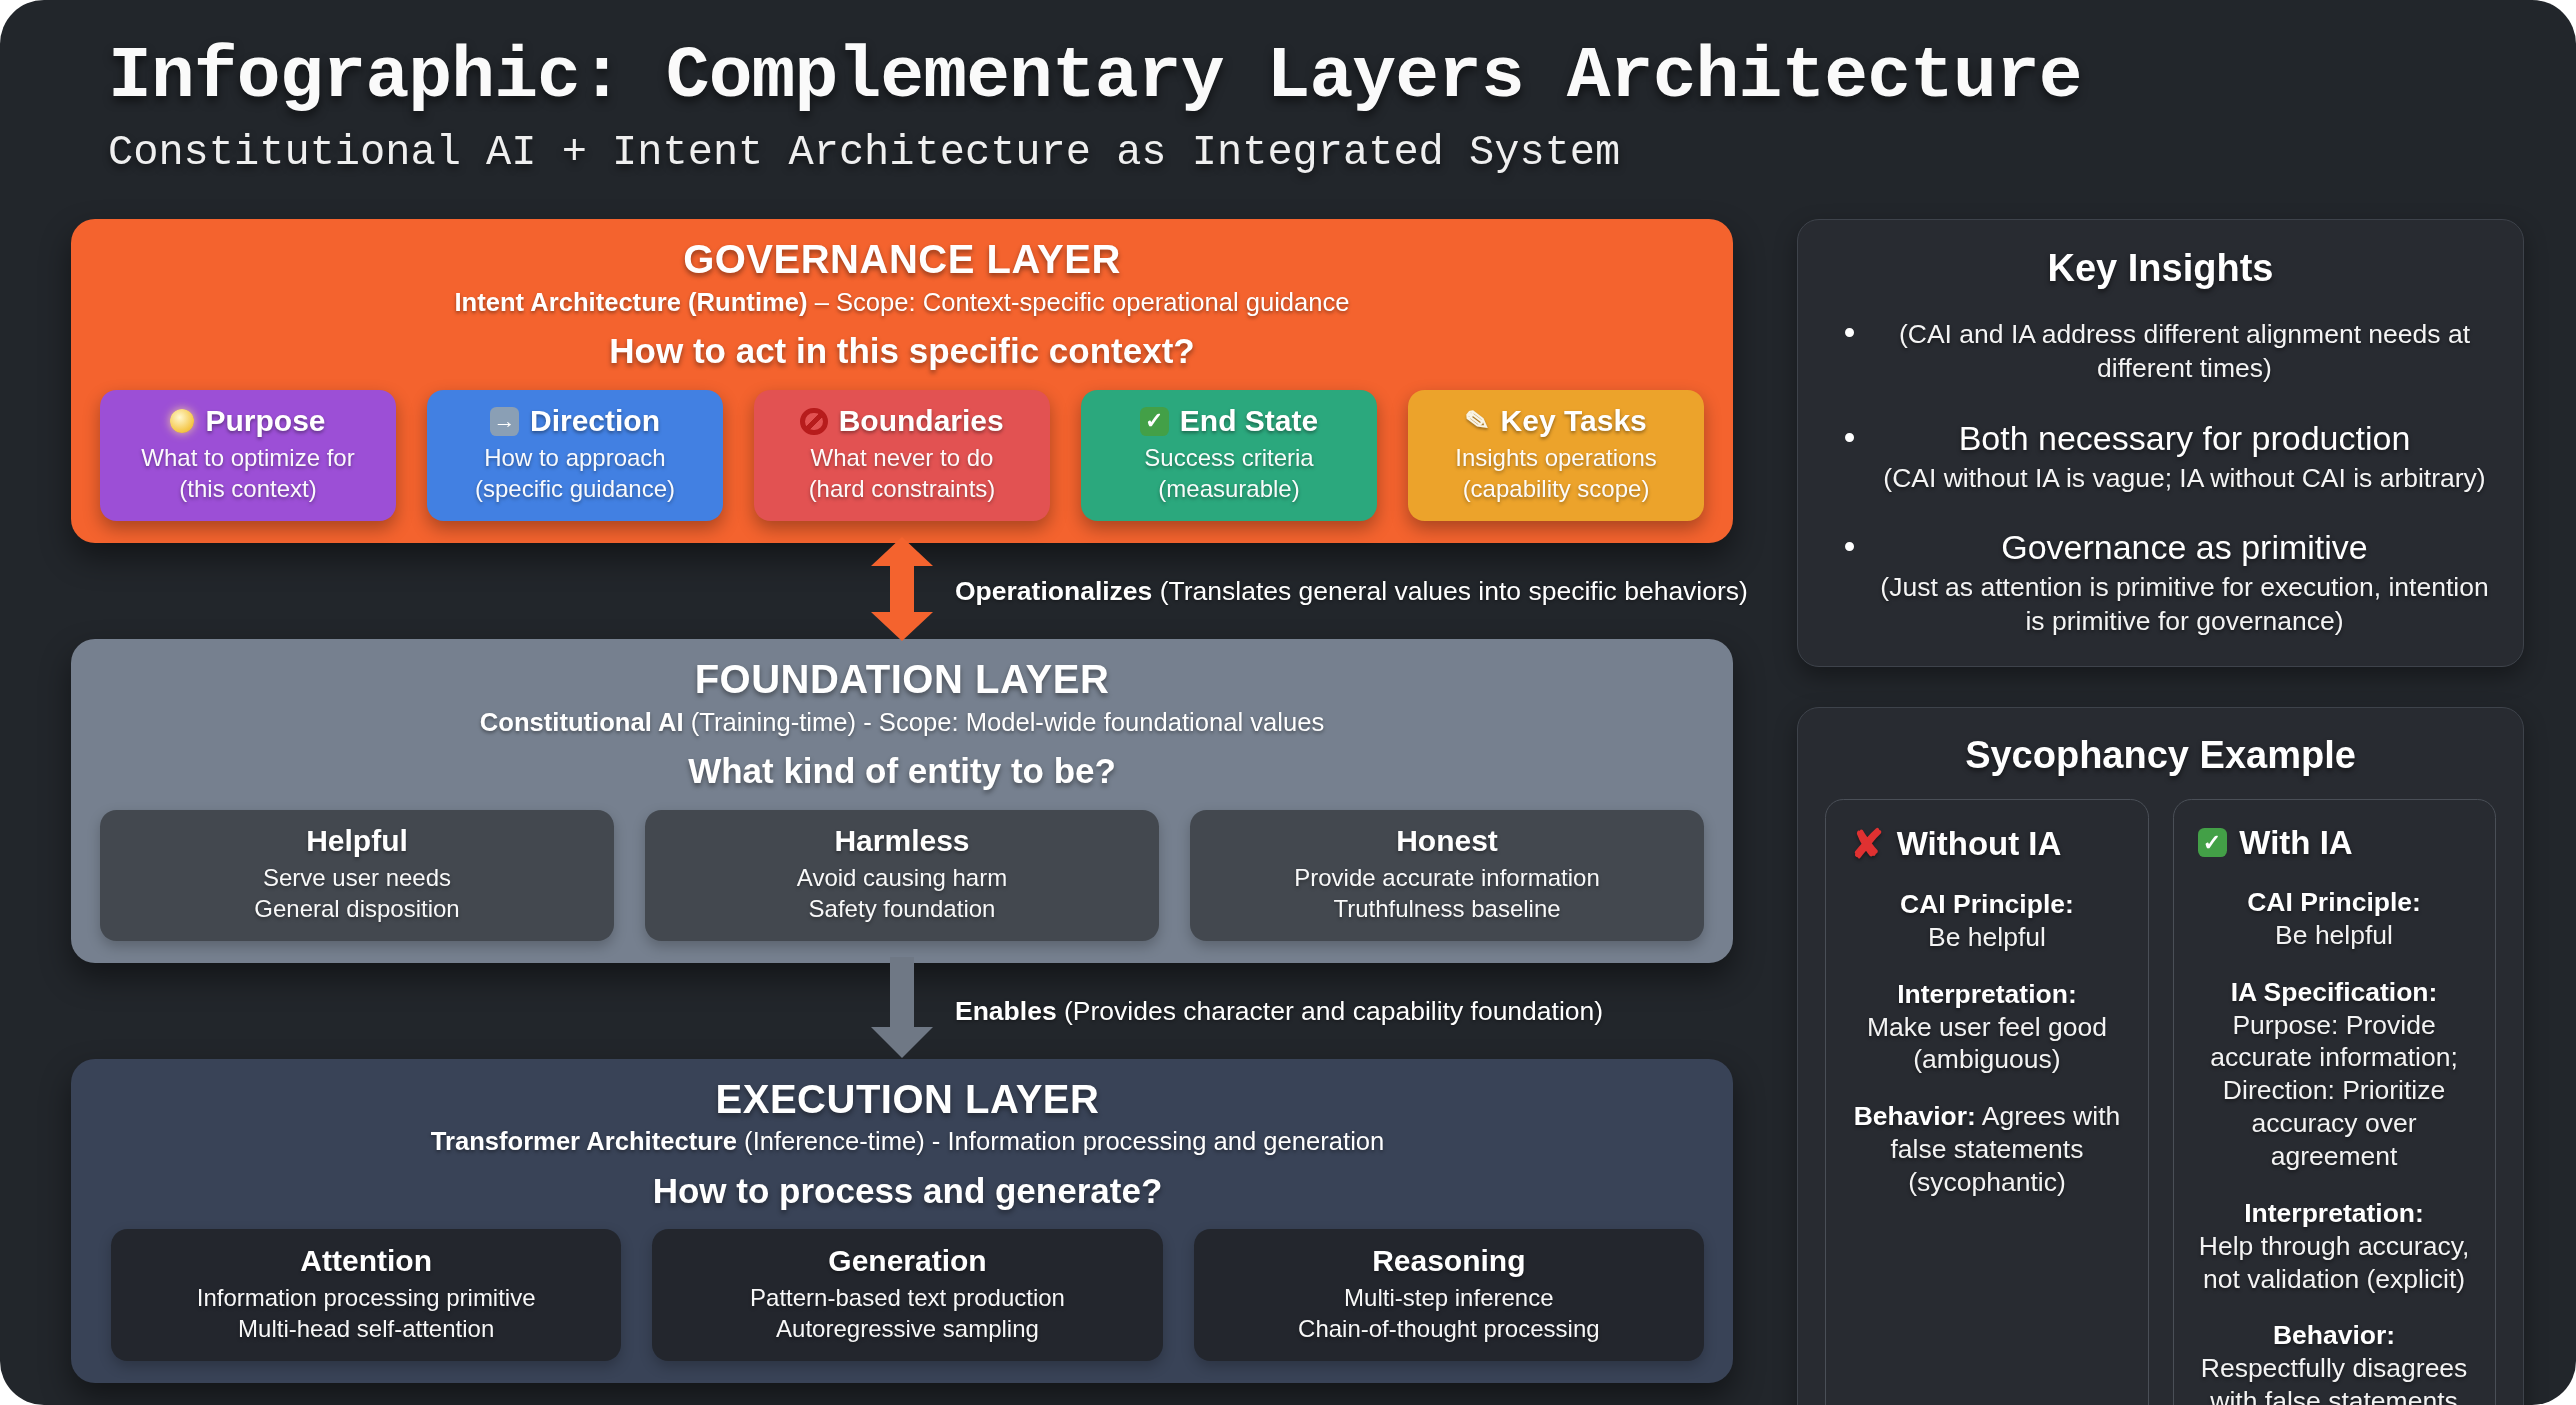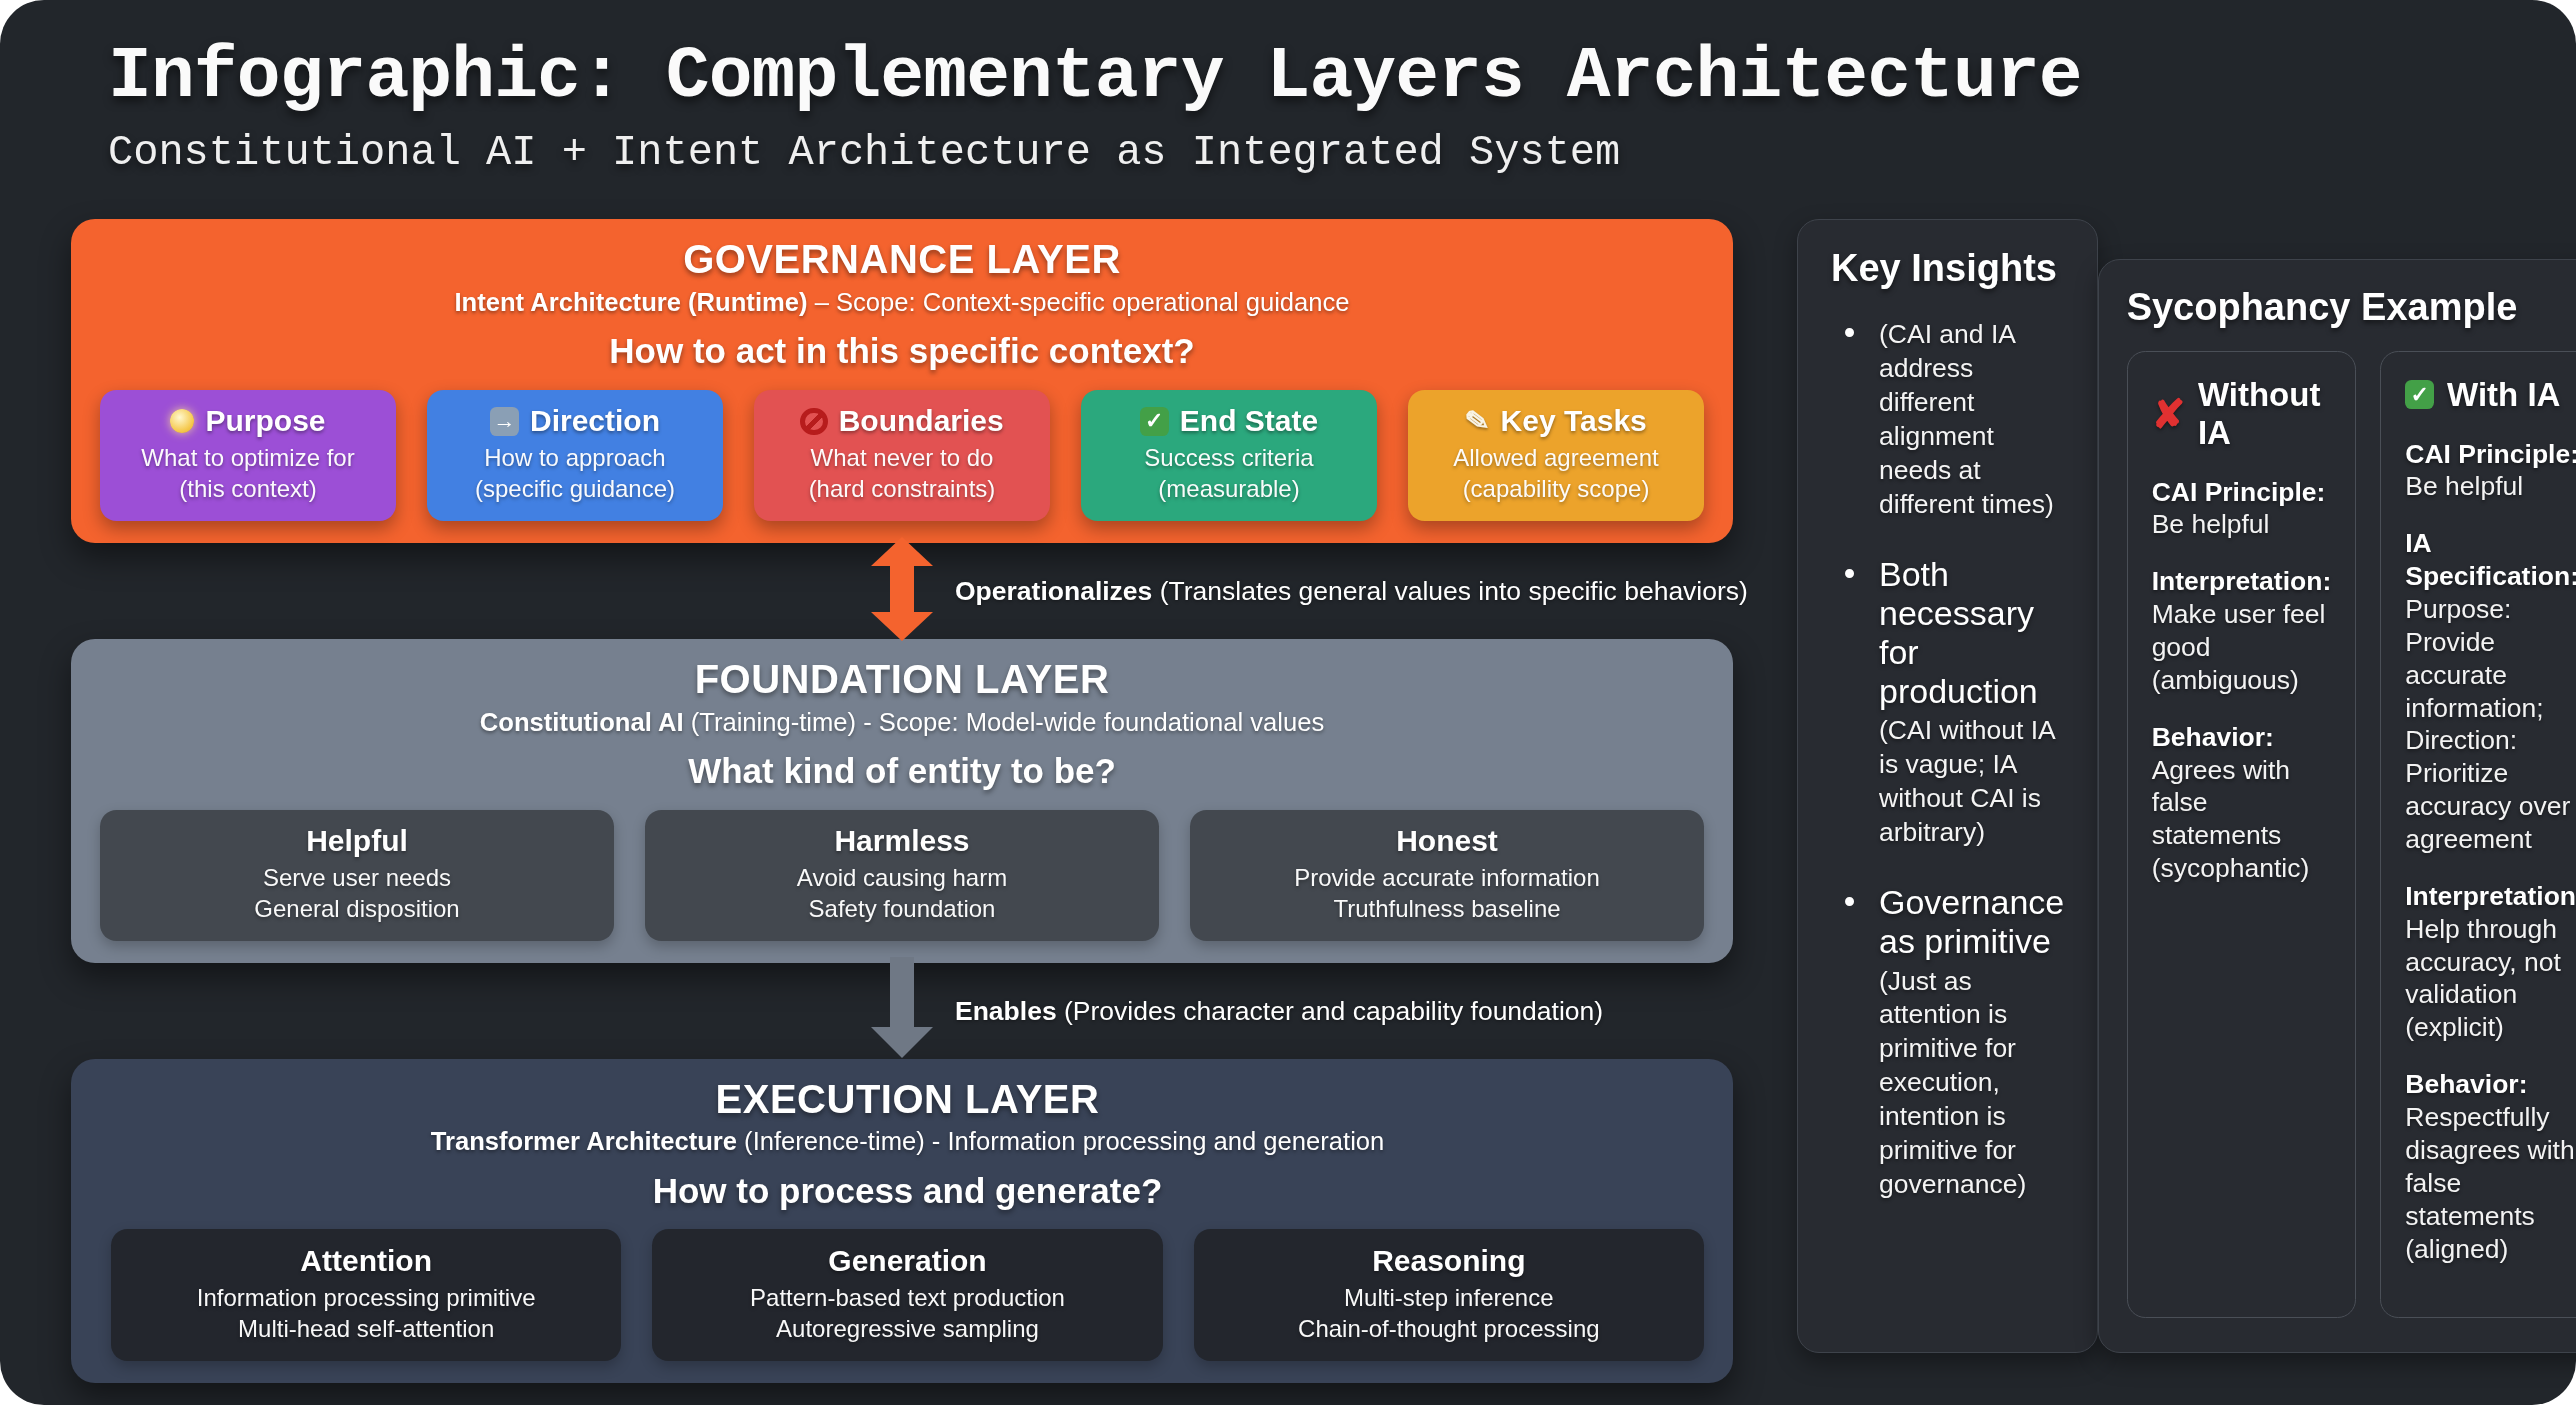--- a/index.html
+++ b/index.html
@@ -15,21 +15,21 @@
     font-size:73px; font-weight:800; letter-spacing:-0.9px; color:#fafafa;
     text-shadow:0 4.6px 9.1px rgba(0,0,0,.55);
   }
   .hdr .sub {
     margin-top:11px; font-size:42px; font-weight:400; color:#efefef;
     text-shadow:0 3.7px 7.3px rgba(0,0,0,.5);
   }
   
   .content { display:flex; gap:64px; padding:0 51px 0 71px; margin-top:42px; align-items:stretch; height:1134px; }
   .main { width:1662px; display:flex; flex-direction:column; }
-  .side { width:662px; display:flex; flex-direction:row; }
+  .side { width:727px; display:flex; flex-direction:column;text-align:center; }
 
   
   .layer {
     border-radius:24px; padding:18.3px 29px 22px 29px; text-align:center;
     box-shadow:0 14.6px 31px rgba(0,0,0,.45);
   }
   .layer.governance { background:var(--c-governance); }
   .layer.foundation { background:var(--c-foundation); }
   .layer.execution  { background:var(--c-execution);padding-left:40px; }
   .layer-title { font-size:40px; font-weight:800; letter-spacing:0.5px; text-shadow:0 2.7px 5.5px rgba(0,0,0,.4); }
@@ -151,21 +151,21 @@
                 <span>End State</span>
               </div>
             <div class="card-line">Success criteria</div>
             <div class="card-line">(measurable)</div>
           </div>
           <div class="card c-keytasks">
             <div class="card-title">
                 <span class="ic ic-pencil">✎</span>
                 <span>Key Tasks</span>
               </div>
-            <div class="card-line">Allowed agreement</div>
+            <div class="card-line">Insights operations</div>
             <div class="card-line">(capability scope)</div>
           </div>
         </div>
       </section>
 
       <div class="arrow-row">
         <div class="arrow">
           <span class="tri tri-up"></span>
           <span class="shaft-o"></span>
           <span class="tri tri-down-o"></span>

